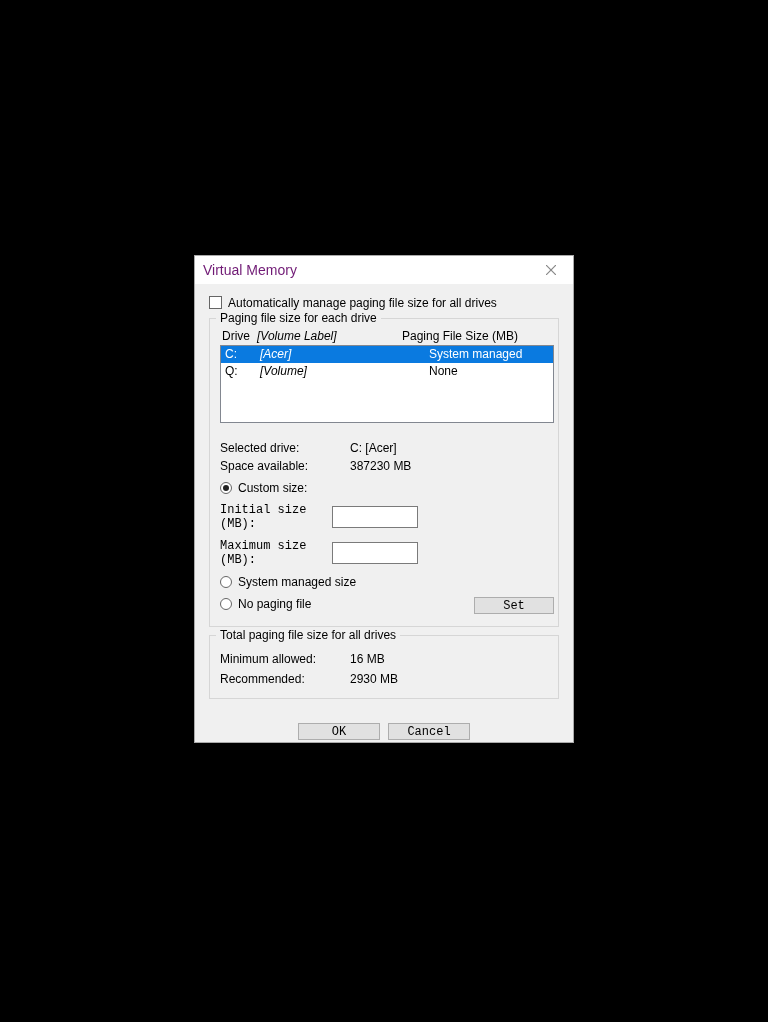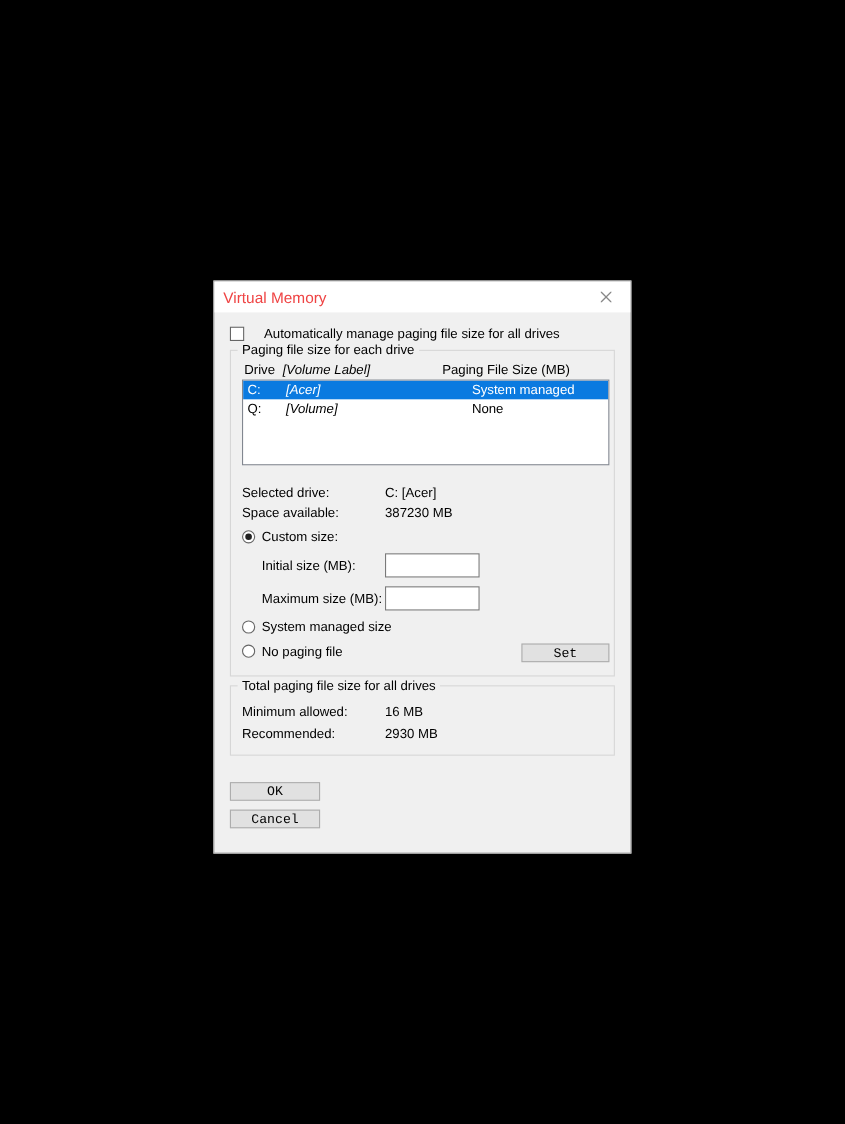--- a/index.html
+++ b/index.html
@@ -25,42 +25,42 @@
   .titlebar {
     display: flex;
     align-items: center;
     justify-content: space-between;
     height: 28px;
     padding: 0 2px 0 8px;
     background: #fff;
   }
   .titlebar .title {
     font-size: 14px;
-    color: #ef4444;
+    color: #701a75;
   }
   .titlebar .close {
     width: 40px;
     height: 26px;
     display: flex;
     align-items: center;
     justify-content: center;
     color: #777;
     font-size: 14px;
   }
   .titlebar .close svg { width: 10px; height: 10px; }
   .titlebar .close svg line { stroke: #888; stroke-width: 1.2; }
 
   .content {
     padding: 12px 14px 14px 14px;
   }
 
   .checkbox-row {
     display: flex;
-    align-items: flex-end;
-    gap: 18px;
+    align-items: flex-start;
+    gap: 6px;
     margin-bottom: 8px;
   }
   .checkbox {
     width: 13px; height: 13px;
     border: 1px solid #666;
     background: #fff;
   }
 
   .group {
     border: 1px solid #d6d6d6;
@@ -127,21 +127,21 @@
   .radio.checked::after {
     content: "";
     position: absolute;
     left: 2px; top: 2px;
     width: 6px; height: 6px;
     background: #222;
     border-radius: 50%;
   }
 
   .size-inputs {
-    margin-left: 18px;
+    font-family: Liberation Mono, monospace;
   }
   .size-row {
     display: flex;
     align-items: center;
     margin-top: 8px;
   }
   .size-row .lbl { width: 112px; }
   .text-input {
     width: 86px;
     height: 22px;
@@ -174,22 +174,21 @@
     cursor: default;
     padding: 0 8px;
   }
 
   .totals .kv { margin-top: 6px; }
 
   .footer {
     display: flex;
     justify-content: center;
     gap: 8px;
-    padding: 10px 14px 22px 14px;
-    flex-direction: column;
+    padding: 10px 14px 2px 14px;
   }
   .footer .btn { width: 82px; }
 </style>
 </head>
 <body>
 
 <div class="dialog">
 
   <div class="titlebar">
     <span class="title">Virtual Memory</span>

